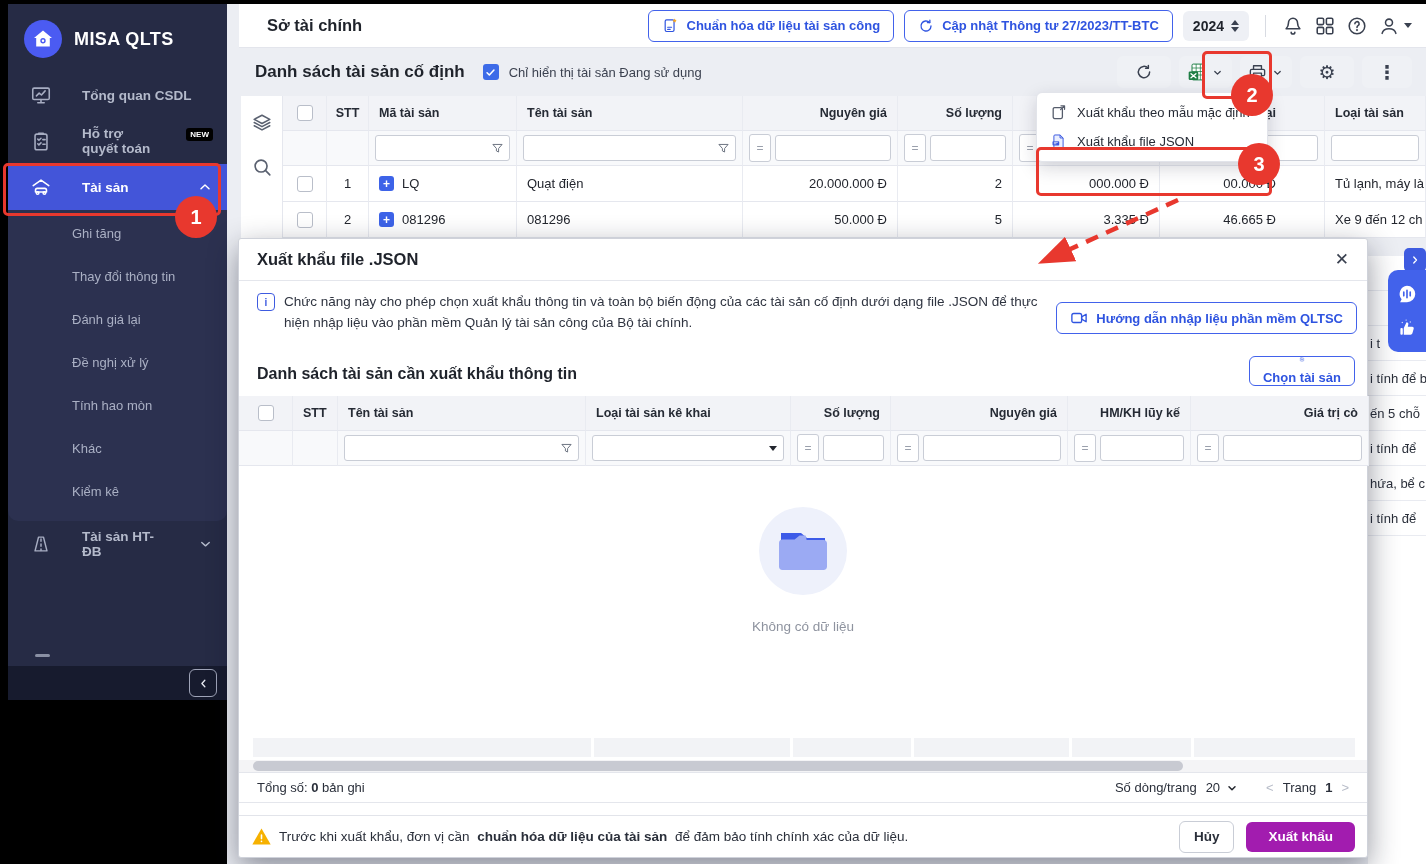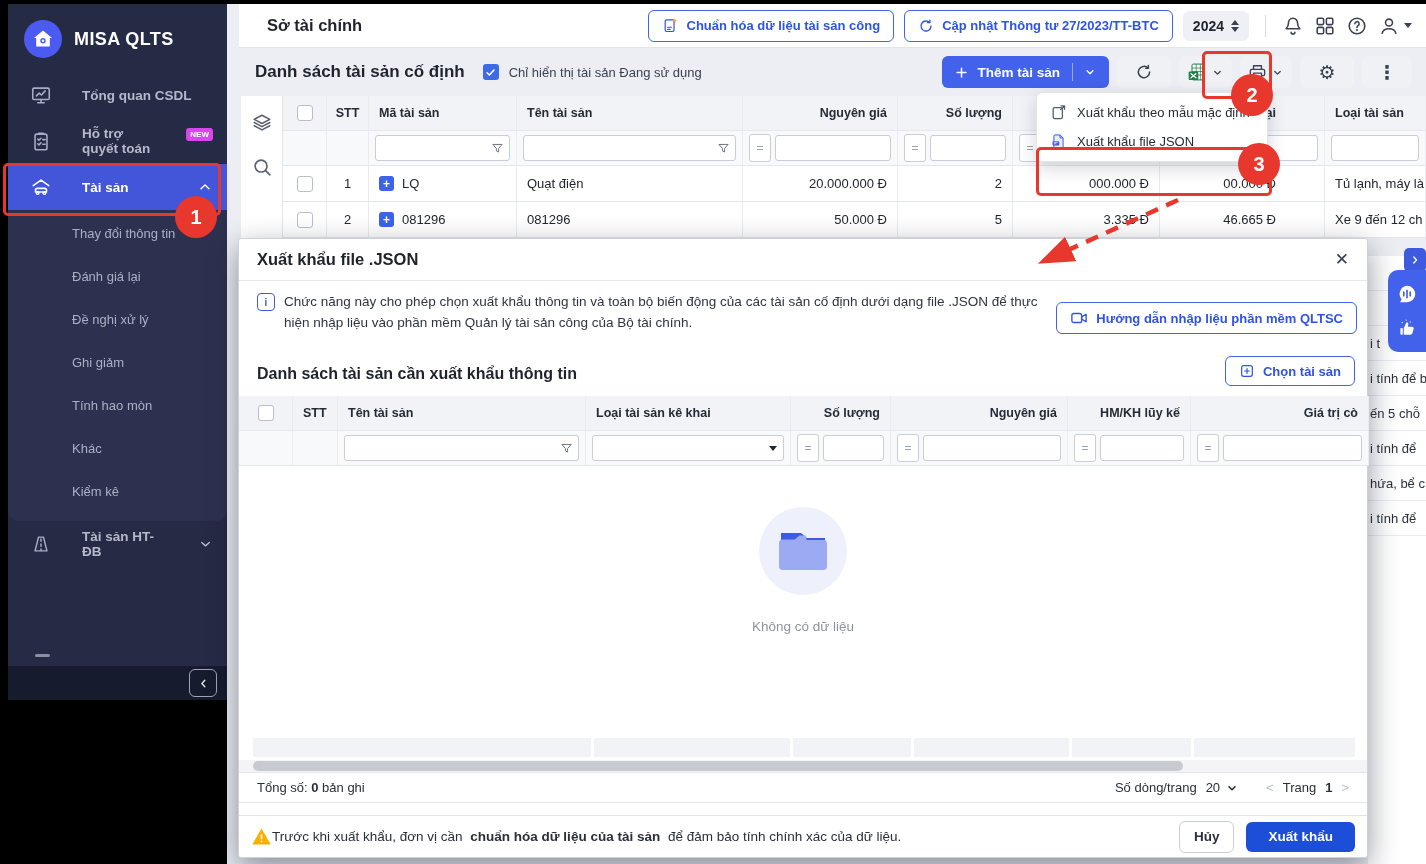--- a/index.html
+++ b/index.html
@@ -8,21 +8,21 @@
   svg{display:block}
   
   .sidebar{position:absolute;left:8px;top:4px;width:219px;height:696px;background:#262B45;}
   .logo-row{display:flex;align-items:center;gap:12px;padding:16px 14px 14px 16px;}
   .logo{width:38px;height:38px;border-radius:50%;background:#4B5BF2;display:flex;align-items:center;justify-content:center;}
   .brand{color:#fff;font-size:18px;font-weight:bold;letter-spacing:.4px;}
   .nav-item{height:46px;display:flex;align-items:center;gap:30px;padding:0 14px 0 22px;color:#B4BACB;font-size:13.5px;font-weight:bold;cursor:pointer;}
   .nav-item .nicon{width:22px;height:22px;color:#A7ADC2;flex:0 0 22px;}
   .nav-item.active{background:#4355D9;color:#fff;}
   .nav-item.active .nicon{color:#fff;}
-  .badge-new{background:#d946ef;color:#fff;font-size:8px;font-weight:bold;padding:2px 4px;border-radius:3px;margin-left:4px;transform:translateY(-7px);}
+  .badge-new{background:#000000;color:#fff;font-size:8px;font-weight:bold;padding:2px 4px;border-radius:3px;margin-left:4px;transform:translateY(-7px);}
   .chev-right-slot{margin-left:auto;color:inherit;}
   .submenu{background:#2C3150;border-radius:0 0 10px 10px;padding:2px 0 8px;}
   .submenu-item{height:43px;display:flex;align-items:center;padding-left:64px;color:#AAB0C4;font-size:13px;cursor:pointer;}
   .partial-line{position:absolute;left:27px;top:650px;width:15px;height:2.5px;background:#8A90A4;border-radius:2px;}
   .side-footer{position:absolute;left:0;bottom:0;width:100%;height:34px;background:#171B2E;display:flex;align-items:center;justify-content:flex-end;}
   .collapse-btn{width:26px;height:26px;margin-right:10px;border:1.5px solid #9FA4B8;border-radius:6px;color:#E8EAF2;display:flex;align-items:center;justify-content:center;cursor:pointer;}
   
   .main{position:absolute;left:227px;top:4px;right:0;bottom:0;background:#ECEEF3;}
   .topbar{position:absolute;left:12px;right:0;top:0;height:44px;background:#fff;border-bottom:1px solid #E3E5EC;display:flex;align-items:center;padding:0 14px 0 28px;box-sizing:border-box;}
   .page-title{font-size:16.5px;font-weight:bold;color:#1F232B;}
@@ -85,38 +85,38 @@
   
   .modal{position:absolute;left:238px;top:238px;width:1130px;height:620px;background:#fff;border:1px solid #CFD2DA;border-radius:3px;box-shadow:0 10px 30px rgba(15,20,40,.45);z-index:40;box-sizing:border-box;}
   .m-titlebar{position:absolute;left:0;right:0;top:0;height:42px;border-bottom:1px solid #E4E6EC;display:flex;align-items:center;padding:0 18px;box-sizing:border-box;}
   .m-title{font-size:16.5px;font-weight:bold;color:#1F232B;}
   .m-close{margin-left:auto;font-size:17px;color:#3A4150;cursor:pointer;}
   .m-info{position:absolute;left:18px;top:52px;display:flex;gap:9px;}
   .info-ic{width:16px;height:16px;border:1.5px solid #3E5BE0;border-radius:4px;color:#3E5BE0;font-size:10px;font-weight:bold;display:flex;align-items:center;justify-content:center;margin-top:2px;flex:0 0 16px;font-style:normal;}
   .m-info-text{font-size:13.5px;color:#2F3440;line-height:21px;}
   .guide-btn{position:absolute;right:10px;top:63px;height:30px;}
   .m-heading{position:absolute;left:18px;top:126px;font-size:16px;font-weight:bold;color:#1F232B;}
-  .choose-btn{position:absolute;right:12px;top:117px;height:28px;}
+  .choose-btn{position:absolute;right:12px;top:117px;height:28px;flex-direction:column;}
   .m-grid{position:absolute;left:0;right:0;top:157px;display:grid;
     grid-template-columns:54px 45px 248px 205px 100px 177px 123px 178px;
     grid-auto-rows:35px 35px;}
   .empty-state{position:absolute;left:0;right:0;top:262px;display:flex;flex-direction:column;align-items:center;}
   .empty-text{margin-top:14px;color:#8E939F;font-size:13.5px;}
   .sum-row{position:absolute;left:14px;right:12px;top:499px;height:19px;display:flex;gap:3px;}
   .sum-cell{background:#F2F3F6;height:19px;}
   .hscroll{position:absolute;left:0;right:0;top:521px;height:12px;background:#F4F4F6;}
   .hthumb{position:absolute;left:14px;top:1px;width:930px;height:10px;background:#C8CAD2;border-radius:5px;cursor:pointer;}
   .m-footer{position:absolute;left:0;right:0;top:533px;height:31px;border-top:1px solid #E4E6EC;border-bottom:1px solid #E4E6EC;display:flex;align-items:center;padding:0 18px;box-sizing:border-box;font-size:13px;color:#2A2F3A;}
   .m-footer .b{font-weight:bold;}
   .pgr{margin-left:auto;display:flex;align-items:center;gap:9px;}
   .pg-muted{color:#B7BCC8;font-size:13px;cursor:pointer;}
-  .m-actionbar{position:absolute;left:0;right:0;bottom:0;height:42px;border-top:1px solid #E2E4EA;display:flex;align-items:center;gap:0;padding:0 12px;box-sizing:border-box;font-size:13.5px;color:#2A2F3A;}
+  .m-actionbar{position:absolute;left:0;right:0;bottom:0;height:42px;border-top:1px solid #E2E4EA;display:flex;align-items:center;gap:7px;padding:0 12px;box-sizing:border-box;font-size:13.5px;color:#2A2F3A;}
   .act-right{margin-left:auto;display:flex;align-items:center;gap:12px;}
   .btn-cancel{height:30px;padding:0 14px;border:1px solid #C9CDD6;border-radius:6px;background:#fff;color:#2A2F3A;font-size:13.5px;font-weight:bold;display:flex;align-items:center;cursor:pointer;}
-  .btn-export{height:30px;padding:0 22px;border-radius:6px;background:#1d4ed8;color:#fff;font-size:13.5px;font-weight:bold;display:flex;align-items:center;cursor:pointer;}
+  .btn-export{height:30px;padding:0 22px;border-radius:6px;background:#a21caf;color:#fff;font-size:13.5px;font-weight:bold;display:flex;align-items:center;cursor:pointer;}
   .sel{display:flex;align-items:center;flex:1;height:26px;border:1px solid #C9CDD6;border-radius:3px;background:#fff;padding:0 6px;box-sizing:border-box;}
 </style>
 </head>
 <body>
 
 <div class="root">
 
   <div class="sidebar">
     <div class="logo-row">
       <div class="logo">
@@ -153,24 +153,24 @@
           <circle cx="8.3" cy="18.6" r="1.4"></circle>
           <circle cx="15.7" cy="18.6" r="1.4"></circle>
         </svg>
       <span>Tài sản</span>
       <svg class="chev-right-slot" width="16" height="16" viewBox="0 0 24 24" fill="none" stroke="currentColor" stroke-width="2.2" stroke-linecap="round" stroke-linejoin="round">
           <polyline points="6 14.5 12 9 18 14.5"></polyline>
         </svg>
     </div>
 
     <div class="submenu">
+      <div class="submenu-item">Ghi tăng</div>
       <div class="submenu-item">Thay đổi thông tin</div>
       <div class="submenu-item">Đánh giá lại</div>
       <div class="submenu-item">Đề nghị xử lý</div>
-      <div class="submenu-item">Ghi giảm</div>
       <div class="submenu-item">Tính hao mòn</div>
       <div class="submenu-item">Khác</div>
       <div class="submenu-item">Kiểm kê</div>
     </div>
 
     <div class="nav-item">
       <svg class="nicon" viewBox="0 0 24 24" fill="none" stroke="currentColor" stroke-width="1.6" stroke-linecap="round" stroke-linejoin="round">
           <path d="M9.3 4.5h5.4l3.8 15H5.5z"></path>
           <path d="M12 6.5v2.5M12 12v2.5M12 17.5v1.5" stroke-dasharray="2.5 2.5"></path>
         </svg>
@@ -246,30 +246,20 @@
 
     <div class="list-header">
       <div class="list-title">Danh sách tài sản cố định</div>
       <div class="cb checked">
         <svg width="11" height="11" viewBox="0 0 24 24" fill="none" stroke="#fff" stroke-width="3.4" stroke-linecap="round" stroke-linejoin="round">
             <polyline points="4.5 12.5 9.5 17.5 19.5 6.5"></polyline>
           </svg>
       </div>
       <div class="cb-label">Chỉ hiển thị tài sản Đang sử dụng</div>
       <div class="lh-right">
-        <div class="btn-primary">
-          <svg width="15" height="15" viewBox="0 0 24 24" fill="none" stroke="#fff" stroke-width="2.4" stroke-linecap="round">
-              <path d="M12 5v14M5 12h14"></path>
-            </svg>
-          <span class="lbl">Thêm tài sản</span>
-          <span class="sep"></span>
-          <svg class="car" width="14" height="14" viewBox="0 0 24 24" fill="none" stroke="#fff" stroke-width="2.4" stroke-linecap="round" stroke-linejoin="round">
-              <polyline points="7 10 12 15 17 10"></polyline>
-            </svg>
-        </div>
         <div class="ibtn" style="width:38px;">
           <svg width="18" height="18" viewBox="0 0 24 24" fill="none" stroke="currentColor" stroke-width="2" stroke-linecap="round" stroke-linejoin="round">
               <path d="M19.5 12a7.5 7.5 0 1 1-2.1-5.2"></path>
               <polyline points="17.8 3.2 17.8 6.9 14.1 6.9"></polyline>
             </svg>
         </div>
         <div class="ibtn">
           <svg width="20" height="20" viewBox="0 0 24 24">
               <rect x="6" y="2.5" width="15" height="19" rx="1.5" fill="#fff" stroke="#1E7E45" stroke-width="1.2"></rect>
               <path d="M6 7.2h15M6 11.4h15M6 15.6h15M11 2.5v19M16 2.5v19" stroke="#1E7E45" stroke-width="0.9"></path>

